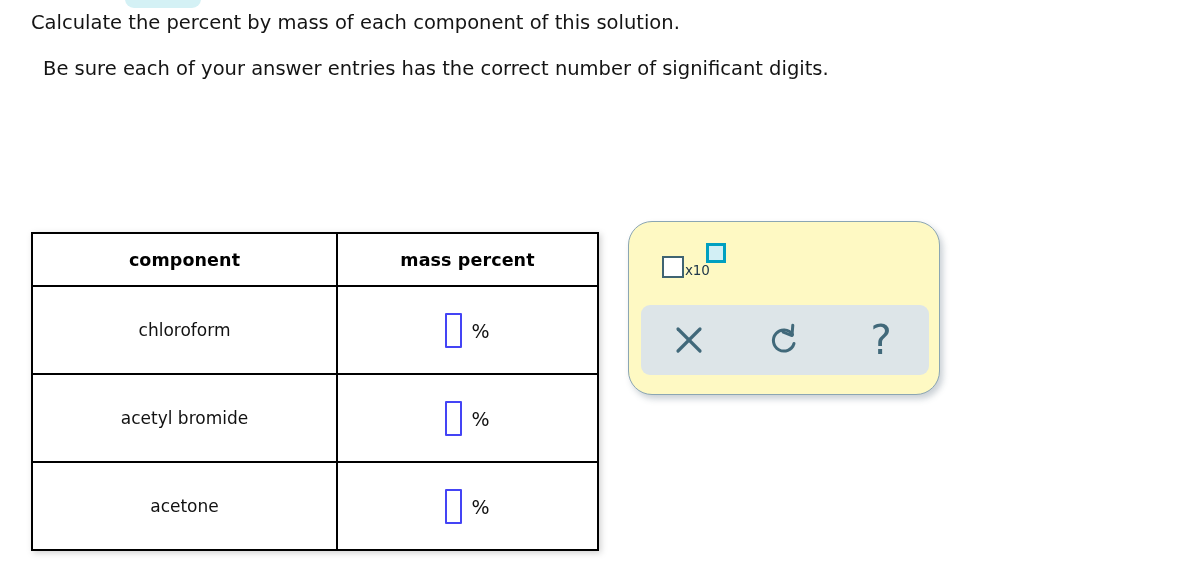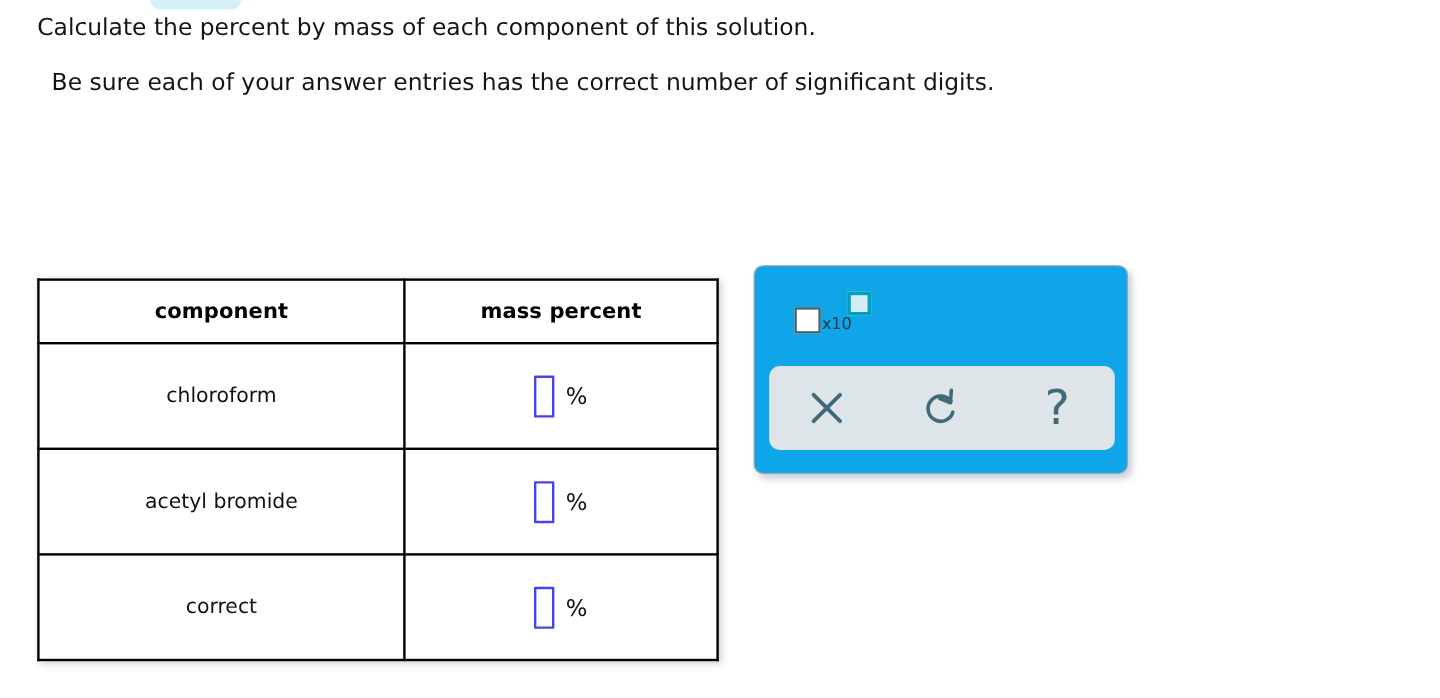--- a/index.html
+++ b/index.html
@@ -108,23 +108,23 @@
     top: 1px;
   }
 
   
   #tool-panel {
     position: absolute;
     left: 628px;
     top: 221px;
     width: 312px;
     height: 174px;
-    background: #0ea5e9;
+    background: #fef9c3;
     border: 1.6px solid #8ba6b3;
-    border-radius: 8px;
+    border-radius: 24px;
     box-shadow: 3px 4px 6px rgba(90,110,125,0.32);
     box-sizing: border-box;
   }
 
   #sci-notation-button {
     position: absolute;
     left: 33px;
     top: 21px;
     width: 62px;
     height: 40px;
@@ -221,21 +221,21 @@
       <tr>
         <td class="body-cell col-component">acetyl bromide</td>
         <td class="body-cell col-masspct">
           <div class="answer-cell-inner">
             <span class="input-box"></span>
             <span class="pct-sign">%</span>
           </div>
         </td>
       </tr>
       <tr>
-        <td class="body-cell col-component">correct</td>
+        <td class="body-cell col-component">acetone</td>
         <td class="body-cell col-masspct">
           <div class="answer-cell-inner">
             <span class="input-box"></span>
             <span class="pct-sign">%</span>
           </div>
         </td>
       </tr>
     </tbody>
   </table>
 </div>

